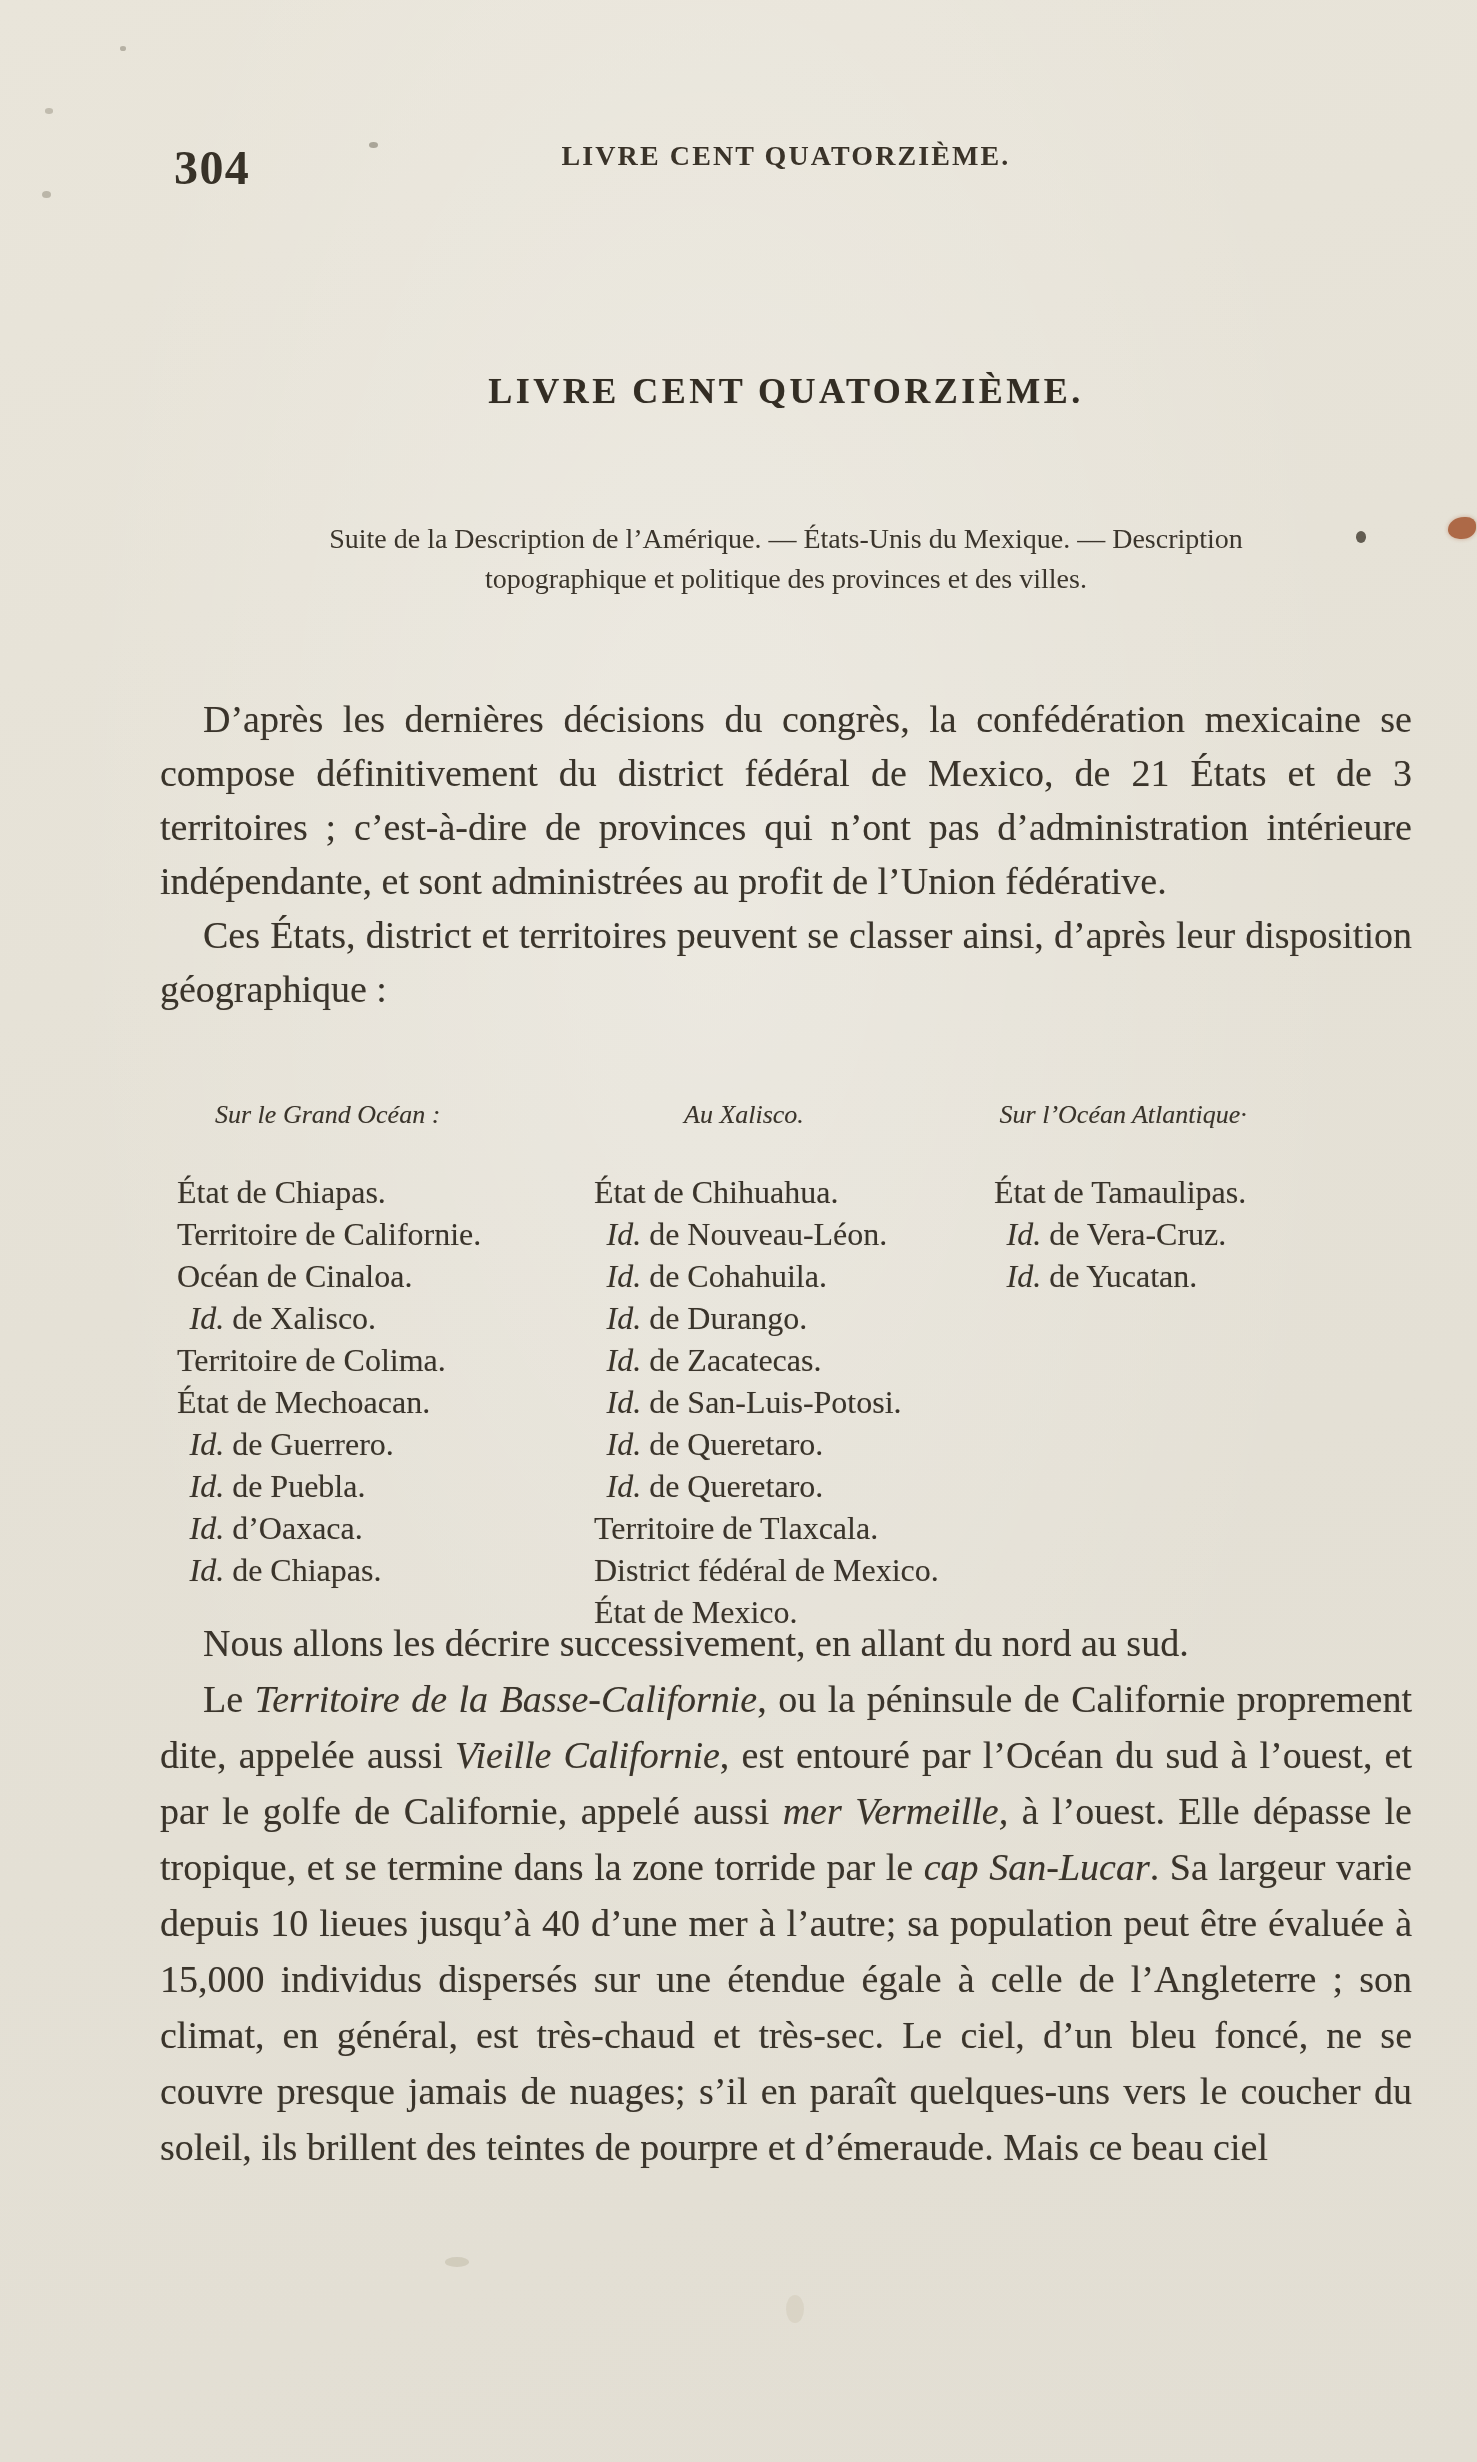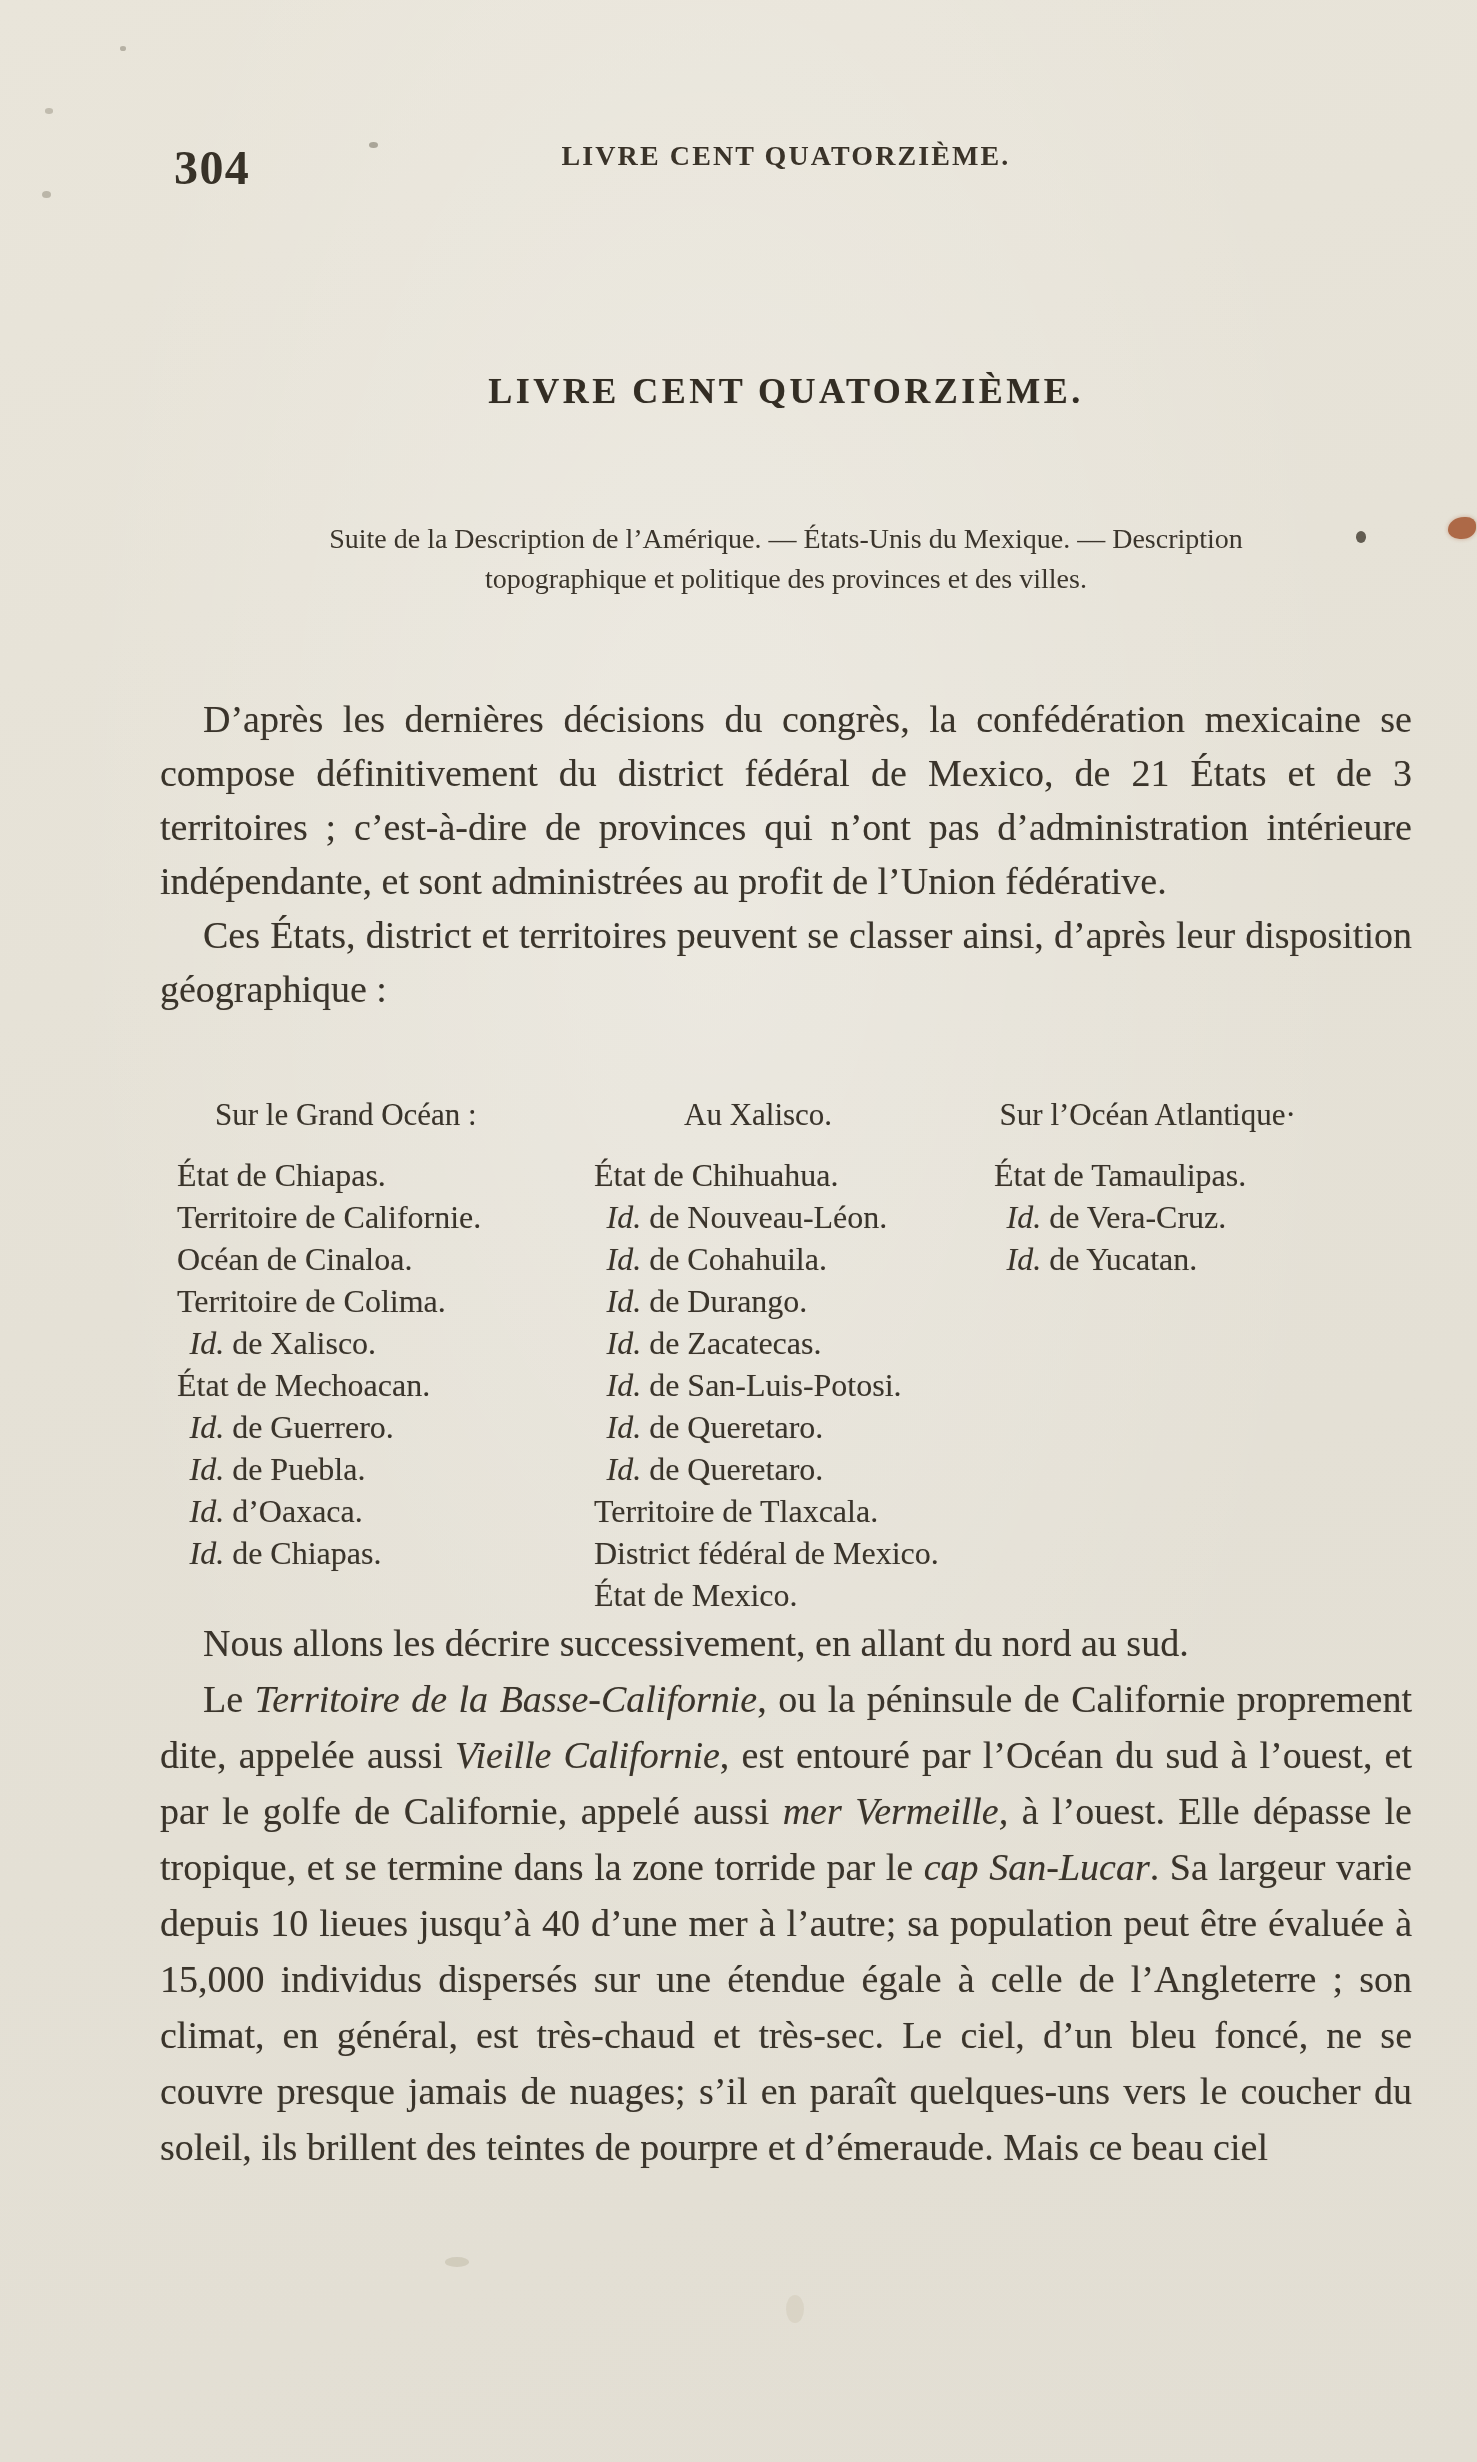--- a/index.html
+++ b/index.html
@@ -37,21 +37,21 @@
   .para{margin:0;text-indent:43px;}
   .it{font-style:italic;}
   .columns{
     position:absolute;left:177px;top:1097px;width:1245px;display:flex;
     color:#3a342b;text-shadow:0 0 0.7px rgba(58,52,43,.3);
   }
   .col{flex:0 0 auto;}
   .col:nth-child(1){width:417px;}
   .col:nth-child(2){width:400px;}
   .col:nth-child(3){width:417px;}
-  .col-head{font-size:31px;line-height:35px;margin-bottom:22px;white-space:nowrap;}
+  .col-head{font-style:italic;font-size:26px;line-height:35px;margin-bottom:39px;white-space:nowrap;}
   .col:nth-child(1) .col-head{margin-left:38px;}
   .col:nth-child(2) .col-head{margin-left:90px;}
   .col:nth-child(3) .col-head{margin-left:5.6px;}
   .row{font-size:32px;line-height:42px;white-space:nowrap;}
   .row.ind{padding-left:12.5px;}
   .speck{position:absolute;border-radius:50%;}
   .speck.s1{left:1356px;top:531px;width:10.4px;height:11.8px;background:#4a443a;opacity:.85;}
   .speck.s2{left:1448px;top:517px;width:28px;height:22px;background:#a04c24;border-radius:62% 38% 55% 45%;opacity:.8;box-shadow:0 0 4.2px rgba(160,76,36,.5);}
   .speck.s3{left:120px;top:46px;width:6.3px;height:4.9px;background:#8d8778;opacity:.55;}
   .speck.s4{left:45px;top:108px;width:7.6px;height:5.6px;background:#9a9484;opacity:.5;}
@@ -90,22 +90,22 @@
     <p class="para"><span>D’après les dernières décisions du congrès, la confédération mexicaine se compose définitivement du district fédéral de Mexico, de 21 États et de 3 territoires ; c’est-à-dire de provinces qui n’ont pas d’administration intérieure indépendante, et sont administrées au profit de l’Union fédérative.</span></p>
     <p class="para"><span>Ces États, district et territoires peuvent se classer ainsi, d’après leur disposition géographique :</span></p>
   </div>
 
   <div class="columns">
       <div class="col">
         <div class="col-head">Sur le Grand Océan :</div>
         <div class="row"><span>État de Chiapas.</span></div>
         <div class="row"><span>Territoire de Californie.</span></div>
         <div class="row"><span>Océan de Cinaloa.</span></div>
+        <div class="row ind"><span class="it">Id.</span><span> de Xalisco.</span></div>
         <div class="row"><span>Territoire de Colima.</span></div>
-        <div class="row ind"><span class="it">Id.</span><span> de Xalisco.</span></div>
         <div class="row"><span>État de Mechoacan.</span></div>
         <div class="row ind"><span class="it">Id.</span><span> de Guerrero.</span></div>
         <div class="row ind"><span class="it">Id.</span><span> de Puebla.</span></div>
         <div class="row ind"><span class="it">Id.</span><span> d’Oaxaca.</span></div>
         <div class="row ind"><span class="it">Id.</span><span> de Chiapas.</span></div>
       </div>
       <div class="col">
         <div class="col-head">Au Xalisco.</div>
         <div class="row"><span>État de Chihuahua.</span></div>
         <div class="row ind"><span class="it">Id.</span><span> de Nouveau-Léon.</span></div>

